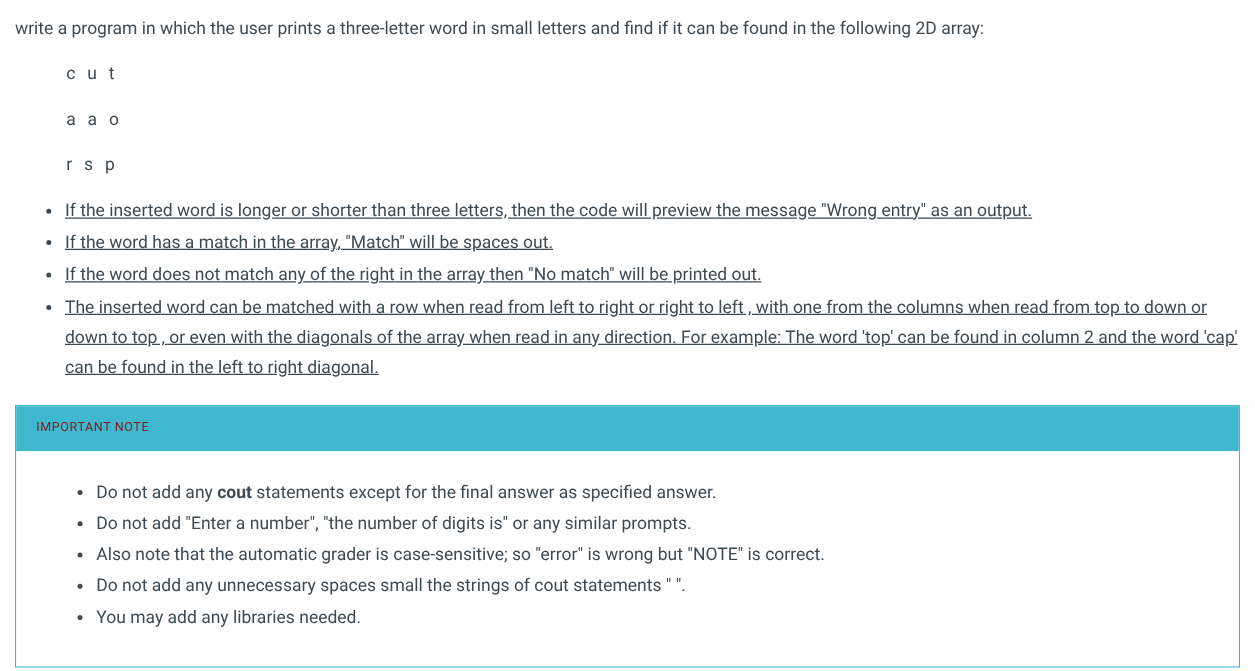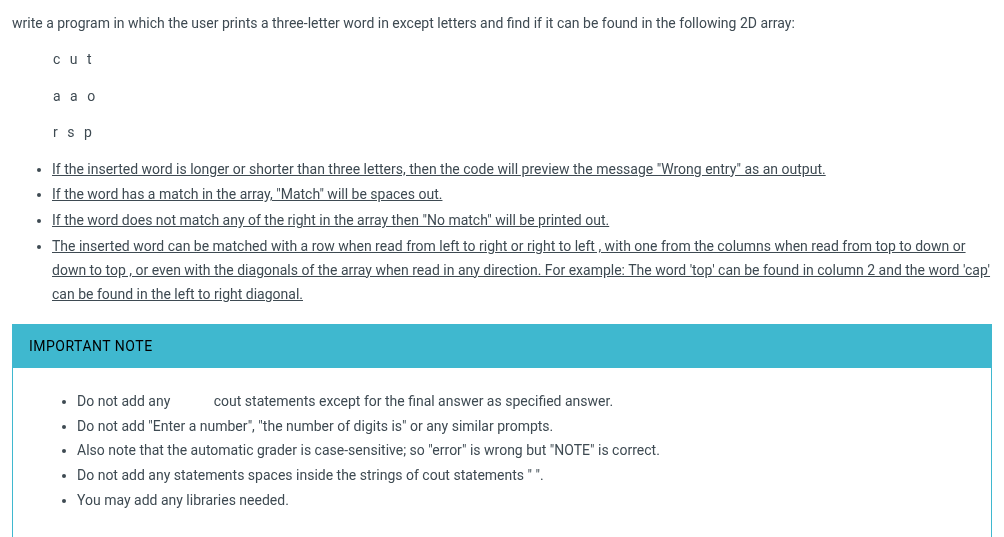--- a/index.html
+++ b/index.html
@@ -33,46 +33,45 @@
     .rules-list li {
       margin-bottom: 2px;
       line-height: 1.7;
     }
     .note-box {
       border: 1px solid #3fb8cf;
       margin-top: 8px;
     }
     .note-header {
       background: #3fb8cf;
-      color: #000000;
+      color: #7f1d1d;
       padding: 10px 16px;
-      font-size: 14px;
+      font-size: 10px;
       letter-spacing: 0.5px;
     }
     .note-body {
       padding: 22px 16px 26px 16px;
       background: #ffffff;
     }
     .note-list {
       list-style: disc;
       padding-left: 48px;
     }
     .note-list li {
       margin-bottom: 1px;
       line-height: 1.7;
     }
     .bold {
-      font-weight: 400;
-      margin-left: 40px;
+      font-weight: 700;
     }
   </style>
 </head>
 <body>
 
-<p class="intro">write a program in which the user prints a three-letter word in except letters and find if it can be found in the following 2D array:</p>
+<p class="intro">write a program in which the user prints a three-letter word in small letters and find if it can be found in the following 2D array:</p>
 
 <p class="array-row">c u t</p>
 <p class="array-row">a a o</p>
 <p class="array-row">r s p</p>
 
 <ul class="rules-list">
   <li>If the inserted word is longer or shorter than three letters, then the code will preview the message "Wrong entry" as an output.</li>
   <li>If the word has a match in the array, "Match" will be spaces out.</li>
   <li>If the word does not match any of the right in the array then "No match" will be printed out.</li>
   <li>The inserted word can be matched with a row when read from left to right or right to left , with one from the columns when read from top to down or down to top , or even with the diagonals of the array when read in any direction. For example: The word 'top' can be found in column 2 and the word 'cap' can be found in the left to right diagonal.</li>
@@ -80,17 +79,17 @@
 
 <div class="note-box">
   <div class="note-header">IMPORTANT NOTE</div>
   <div class="note-body">
     <ul class="note-list">
       <li>
         <span>Do not add any </span><span class="bold">cout</span><span> statements except for the final answer as specified answer.</span>
       </li>
       <li>Do not add "Enter a number", "the number of digits is" or any similar prompts.</li>
       <li>Also note that the automatic grader is case-sensitive; so "error" is wrong but "NOTE" is correct.</li>
-      <li>Do not add any statements spaces inside the strings of cout statements " ".</li>
+      <li>Do not add any unnecessary spaces small the strings of cout statements " ".</li>
       <li>You may add any libraries needed.</li>
     </ul>
   </div>
 </div>
 
 </body></html>

